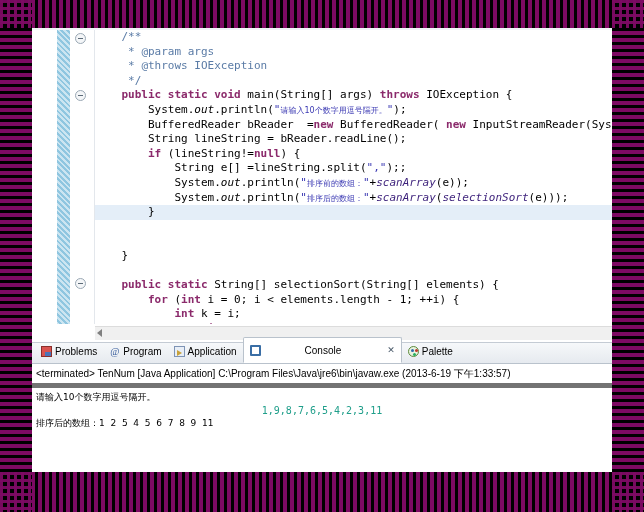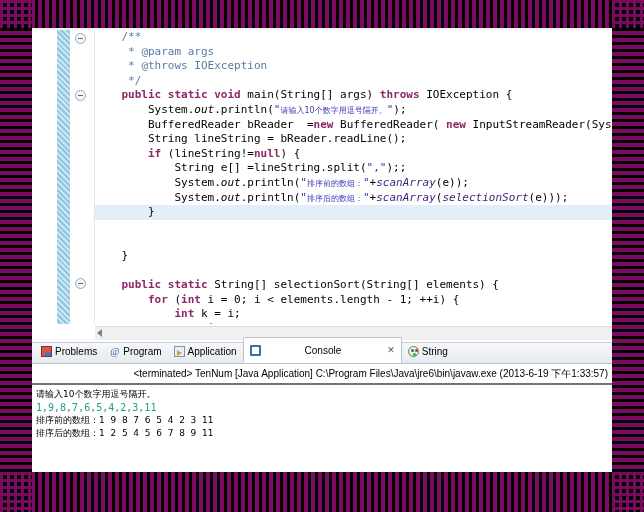--- a/index.html
+++ b/index.html
@@ -228,34 +228,33 @@
   }
   .tab-close {
     font-size: 9px; color: #4a5a6a; margin-left: 2px;
   }
 
   #console-head {
     font-family: "Liberation Sans", sans-serif;
     font-size: 10px;
     color: #000;
     padding: 3px 4px 2px 4px;
-    border-bottom: 2px solid #737373;
+    border-bottom: 5px solid #737373;
     white-space: nowrap;
     overflow: hidden;
-    text-align: right;
   }
   #console-body {
     padding: 3px 4px;
     font-family: "DejaVu Sans Mono", "Liberation Mono", monospace;
     font-size: 10px;
     line-height: 13px;
     white-space: pre;
   }
   .out-line { display: block; color: #000; }
-  .out-in   { display: block; color: #1f9e8a; }
+  .out-in   { display: block; color: #1f9e8a; text-align: center; }
   .zh2 { font-family: "DejaVu Sans", sans-serif; font-size: 9px; }
 </style>
 </head>
 <body>
 
 <div id="frame">
   <div class="stripe-band stripe-v" id="band-top"></div>
   <div class="stripe-band stripe-v" id="band-bottom"></div>
   <div class="stripe-band stripe-h" id="band-left"></div>
   <div class="stripe-band stripe-h" id="band-right"></div>
@@ -295,21 +294,21 @@
             <span class="tab-icon ic-decl"></span>
             <span>Application</span>
           </div>
           <div class="tab active">
             <span class="tab-icon ic-console"></span>
             <span>Console</span>
             <span class="tab-close">✕</span>
           </div>
           <div class="tab">
             <span class="tab-icon ic-palette"></span>
-            <span>String</span>
+            <span>Palette</span>
           </div>
         </div>
       <div id="console-head">&lt;terminated&gt; TenNum [Java Application] C:\Program Files\Java\jre6\bin\javaw.exe (2013-6-19 下午1:33:57)</div>
-      <div id="console-body"><span class="out-line zh2">请输入10个数字用逗号隔开。</span><span class="out-in">1,9,8,7,6,5,4,2,3,11</span><span class="out-line zh2">排序前的数组：1  9  8  7  6  5  4  2  3  11</span><span class="out-line zh2">排序后的数组：1  2  5  4  5  6  7  8  9  11</span></div>
+      <div id="console-body"><span class="out-line zh2">请输入10个数字用逗号隔开。</span><span class="out-in">1,9,8,7,6,5,4,2,3,11</span><span class="out-line zh2">排序后的数组：1  2  5  4  5  6  7  8  9  11</span></div>
     </div>
 
   </div>
 </div>
 
 </body></html>

